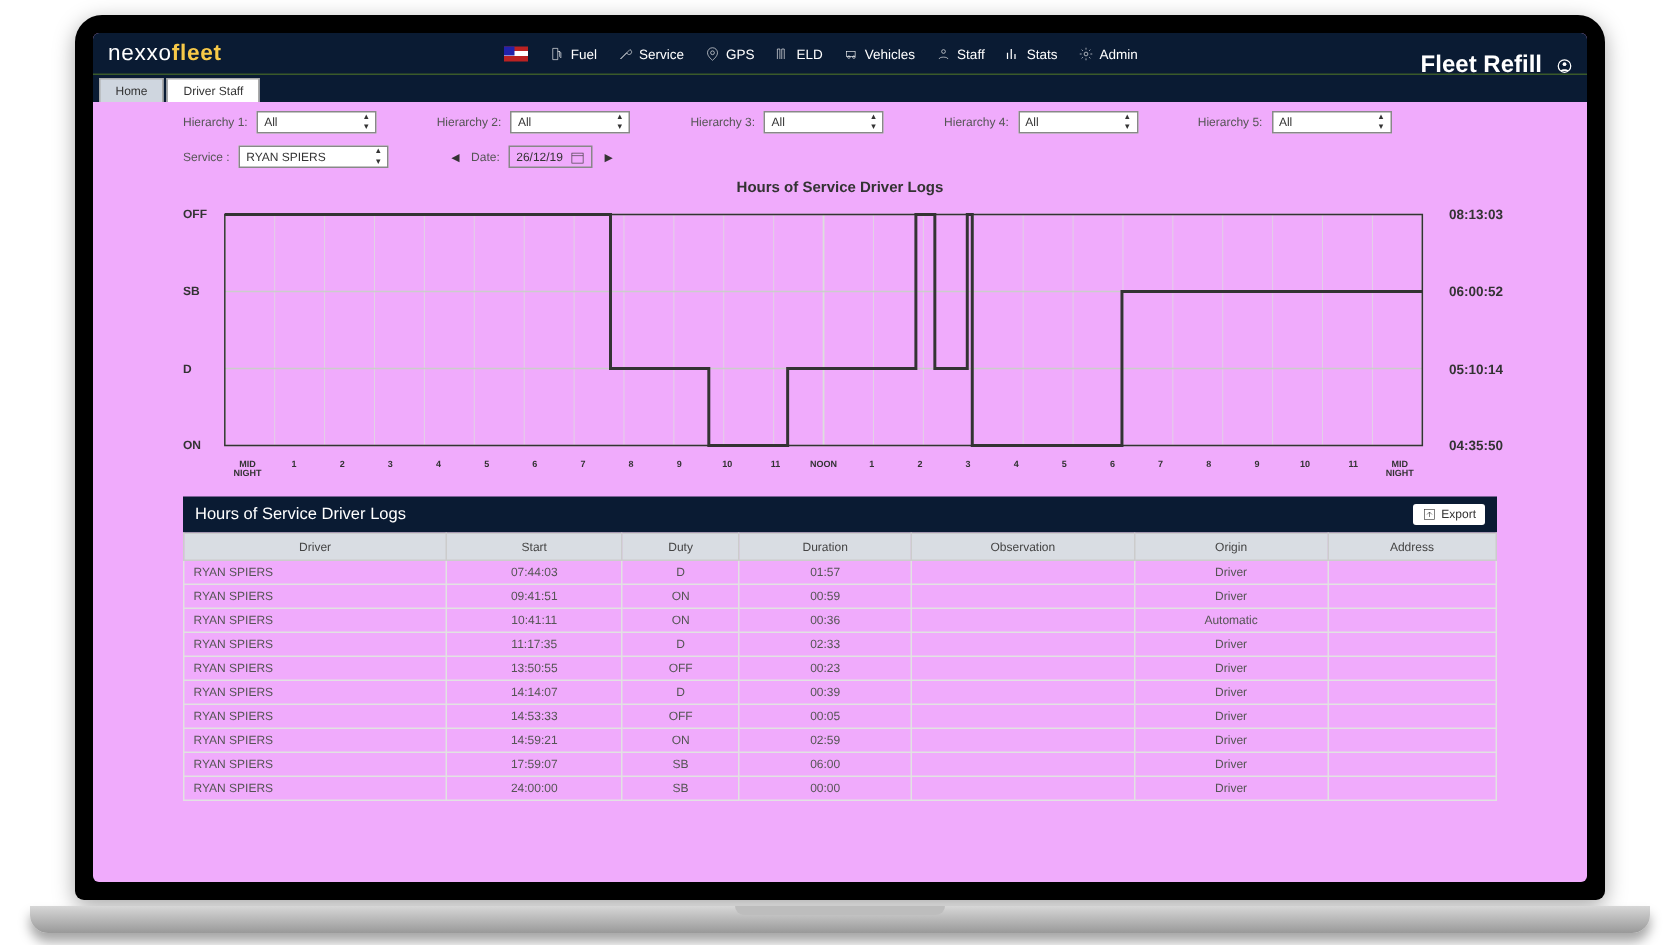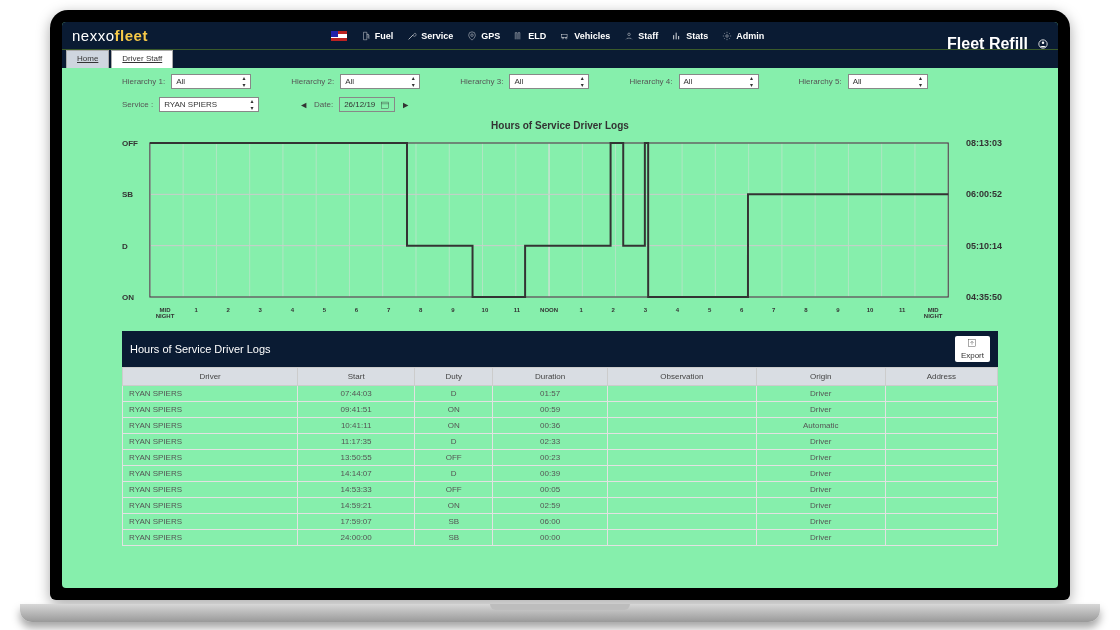--- a/index.html
+++ b/index.html
@@ -1,36 +1,36 @@
 <!DOCTYPE html>
 <html><head>
 <meta charset="utf-8">
 <style>
   * { box-sizing: border-box; margin: 0; padding: 0; }
   body { background: #fff; font-family: Arial, Helvetica, sans-serif; font-size: 10px; color: #333; width:1120px; height:630px; overflow:hidden; }
 
   .laptop-frame { position:absolute; top:10px; left:50px; width:1020px; height:590px; background:#000; border-radius:18px 18px 6px 6px; box-shadow:0 4px 14px rgba(0,0,0,.35); }
-  .laptop-screen { position:absolute; top:12px; left:12px; right:12px; bottom:12px; background:#86efac; overflow:hidden; border-radius:4px; }
+  .laptop-screen { position:absolute; top:12px; left:12px; right:12px; bottom:12px; background:#f0abfc; overflow:hidden; border-radius:4px; }
   .laptop-base { position:absolute; left:20px; right:20px; height:18px; bottom:8px; background:linear-gradient(#d7d7d7,#999); border-radius:0 0 12px 12px; box-shadow:0 6px 8px rgba(0,0,0,.35); }
   .laptop-base::before { content:""; position:absolute; left:50%; transform:translateX(-50%); top:0; width:140px; height:6px; background:#bdbdbd; border-radius:0 0 6px 6px; }
 
   
   .topnav { background:#0a1b33; height:28px; display:flex; align-items:center; color:#fff; padding:0 10px; justify-content:space-between; border-bottom:1px solid #3a5a2a; }
   .brand { font-size:15px; font-weight:300; letter-spacing:.5px; }
   .brand b { color:#f7c948; font-weight:600; }
   .nav-menu { display:flex; gap:14px; align-items:center; font-size:9px; }
-  .nav-item { display:flex; gap:4px; align-items:center; cursor:pointer;font-weight:bold; }
+  .nav-item { display:flex; gap:4px; align-items:center; cursor:pointer; }
   .nav-right { display:flex; align-items:center; gap:10px;margin-top:16px; }
   .fleet-refill { font-size:16px; font-weight:300; }
   .fleet-refill span { font-weight:600; }
   .flag { width:16px; height:10px; background:linear-gradient(#b22,#b22 33%,#fff 33%,#fff 66%,#b22 66%); position:relative; }
   .flag::before{content:"";position:absolute;left:0;top:0;width:7px;height:6px;background:#22a;}
 
   
-  .tabstrip { height:18px; background:#0a1b33; display:flex; padding-left:4px;text-decoration:underline; }
+  .tabstrip { height:18px; background:#0a1b33; display:flex; align-items:flex-end; padding-left:4px; }
   .tab { background:#fff; color:#333; font-size:8px; padding:3px 10px; border:1px solid #aaa; border-bottom:none; margin-right:2px; cursor:pointer; }
   .tab.inactive { background:#cfd6df; }
 
   
   .filters { display:flex; flex-wrap:wrap; gap:8px 40px; padding:6px 60px; font-size:8px; align-items:center; }
   .fgroup { display:flex; align-items:center; gap:6px; }
   .fgroup label { color:#555; }
   .sel { display:inline-flex; align-items:center; border:1px solid #888; height:15px; min-width:80px; padding:0 4px; background:#fff; font-size:8px; position:relative; }
   .sel .spinner { position:absolute; right:1px; top:0; bottom:0; width:10px; display:flex; flex-direction:column; }
   .sel .spinner span{flex:1;display:flex;align-items:center;justify-content:center;font-size:6px;line-height:1;}
@@ -44,21 +44,21 @@
   .chart-svg { width:100%; height:100%; }
   .ylab { position:absolute; left:0; font-size:8px; font-weight:bold; transform:translateY(-50%);}
   .rlab { position:absolute; right:-4px; font-size:9px; font-weight:bold; transform:translateY(-50%);}
   .xlab-row { display:flex; font-size:6px; font-weight:bold; margin-top:2px; padding-left:28px; padding-right:50px; }
   .xlab-row span { flex:1; text-align:center; }
   .xlab-row .edge { flex:0 0 auto; width:30px; }
 
   
   .table-section { padding:6px 60px 10px; }
   .table-hdr { background:#0a1b33; color:#fff; display:flex; justify-content:space-between; align-items:center; padding:5px 8px; font-size:11px; }
-  .export-btn { background:#fff; color:#333; font-size:8px; padding:2px 6px; display:flex; align-items:center; gap:3px; cursor:pointer; border-radius:2px;flex-direction:column;}
+  .export-btn { background:#fff; color:#333; font-size:8px; padding:2px 6px; display:flex; gap:3px; cursor:pointer; border-radius:2px;}
   table { width:100%; border-collapse:collapse; font-size:8px; border:1px solid #0f172a;}
   thead th { background:#d9dde3; padding:4px 6px; font-weight:normal; color:#444; border:1px solid #ccc;}
   tbody td { padding:3px 6px; border:1px solid #e2e2e2; text-align:center; color:#555;}
   tbody td:first-child { text-align:left; }
 
   .ico { width:10px; height:10px; display:inline-block; }
 </style>
 </head>
 <body>
 

